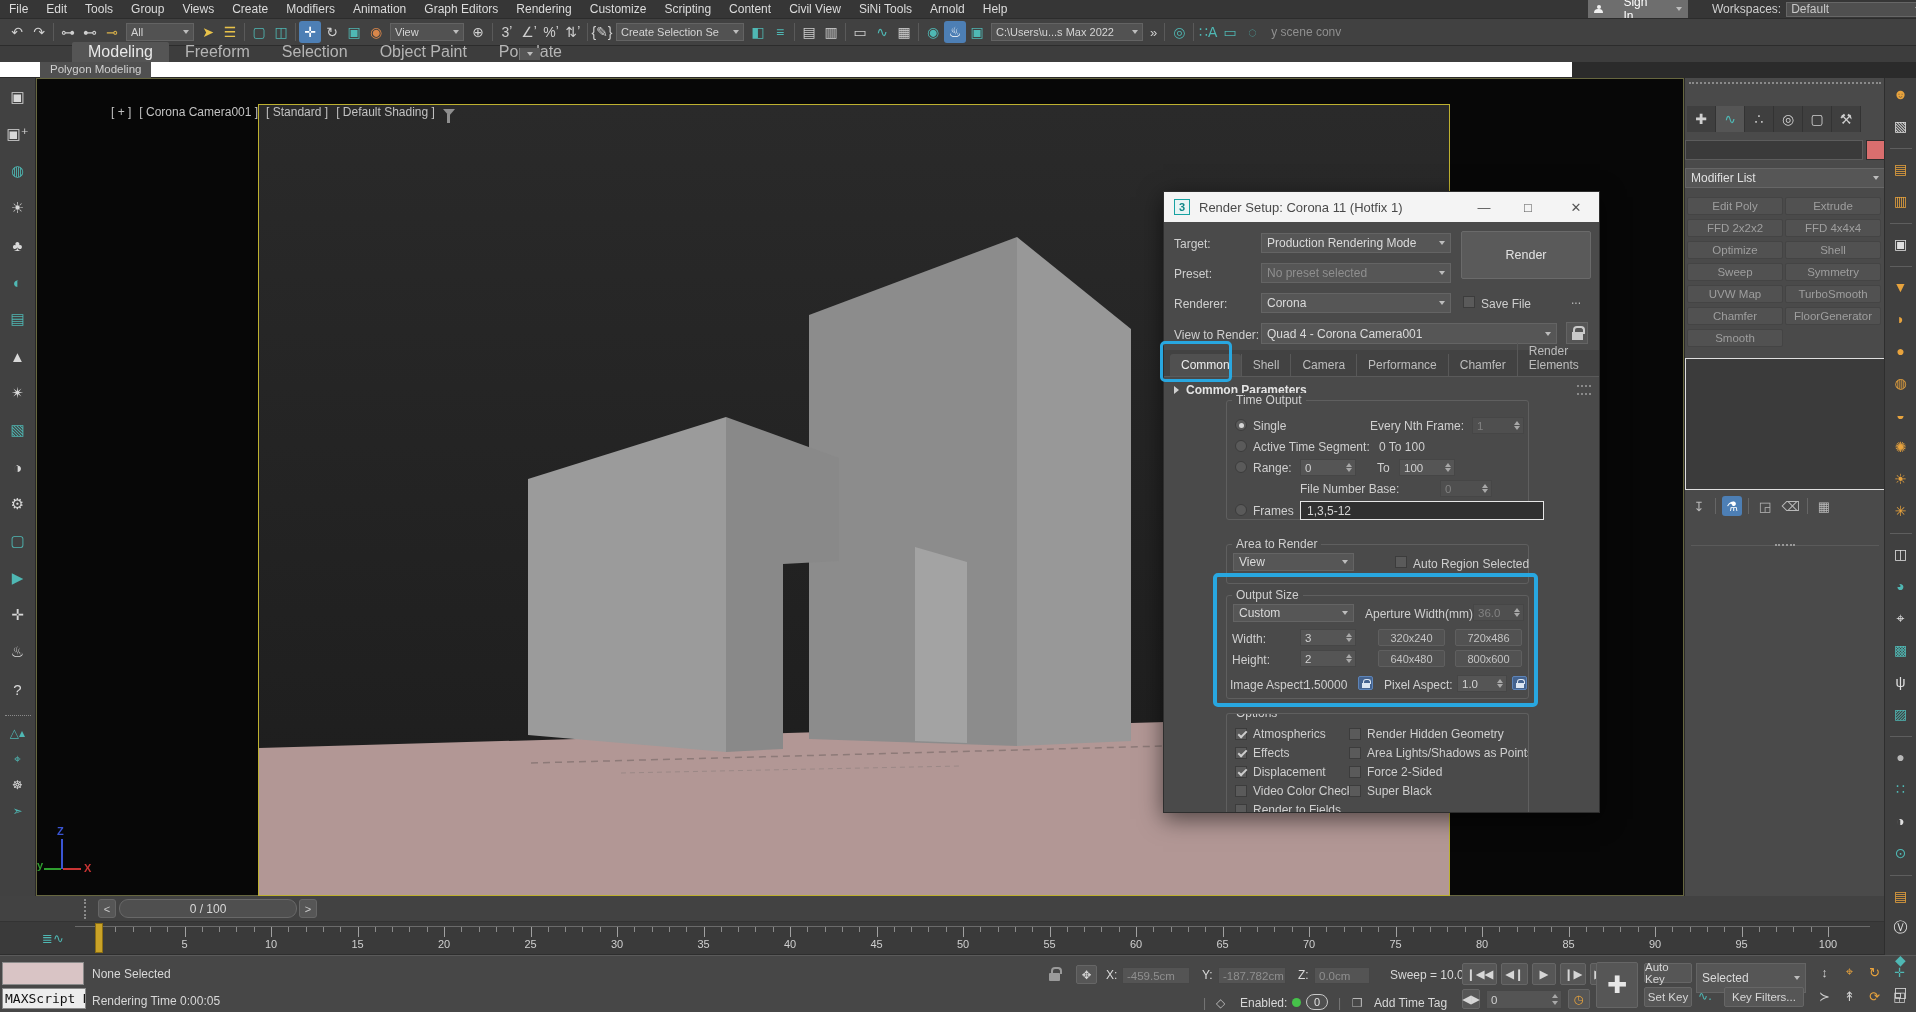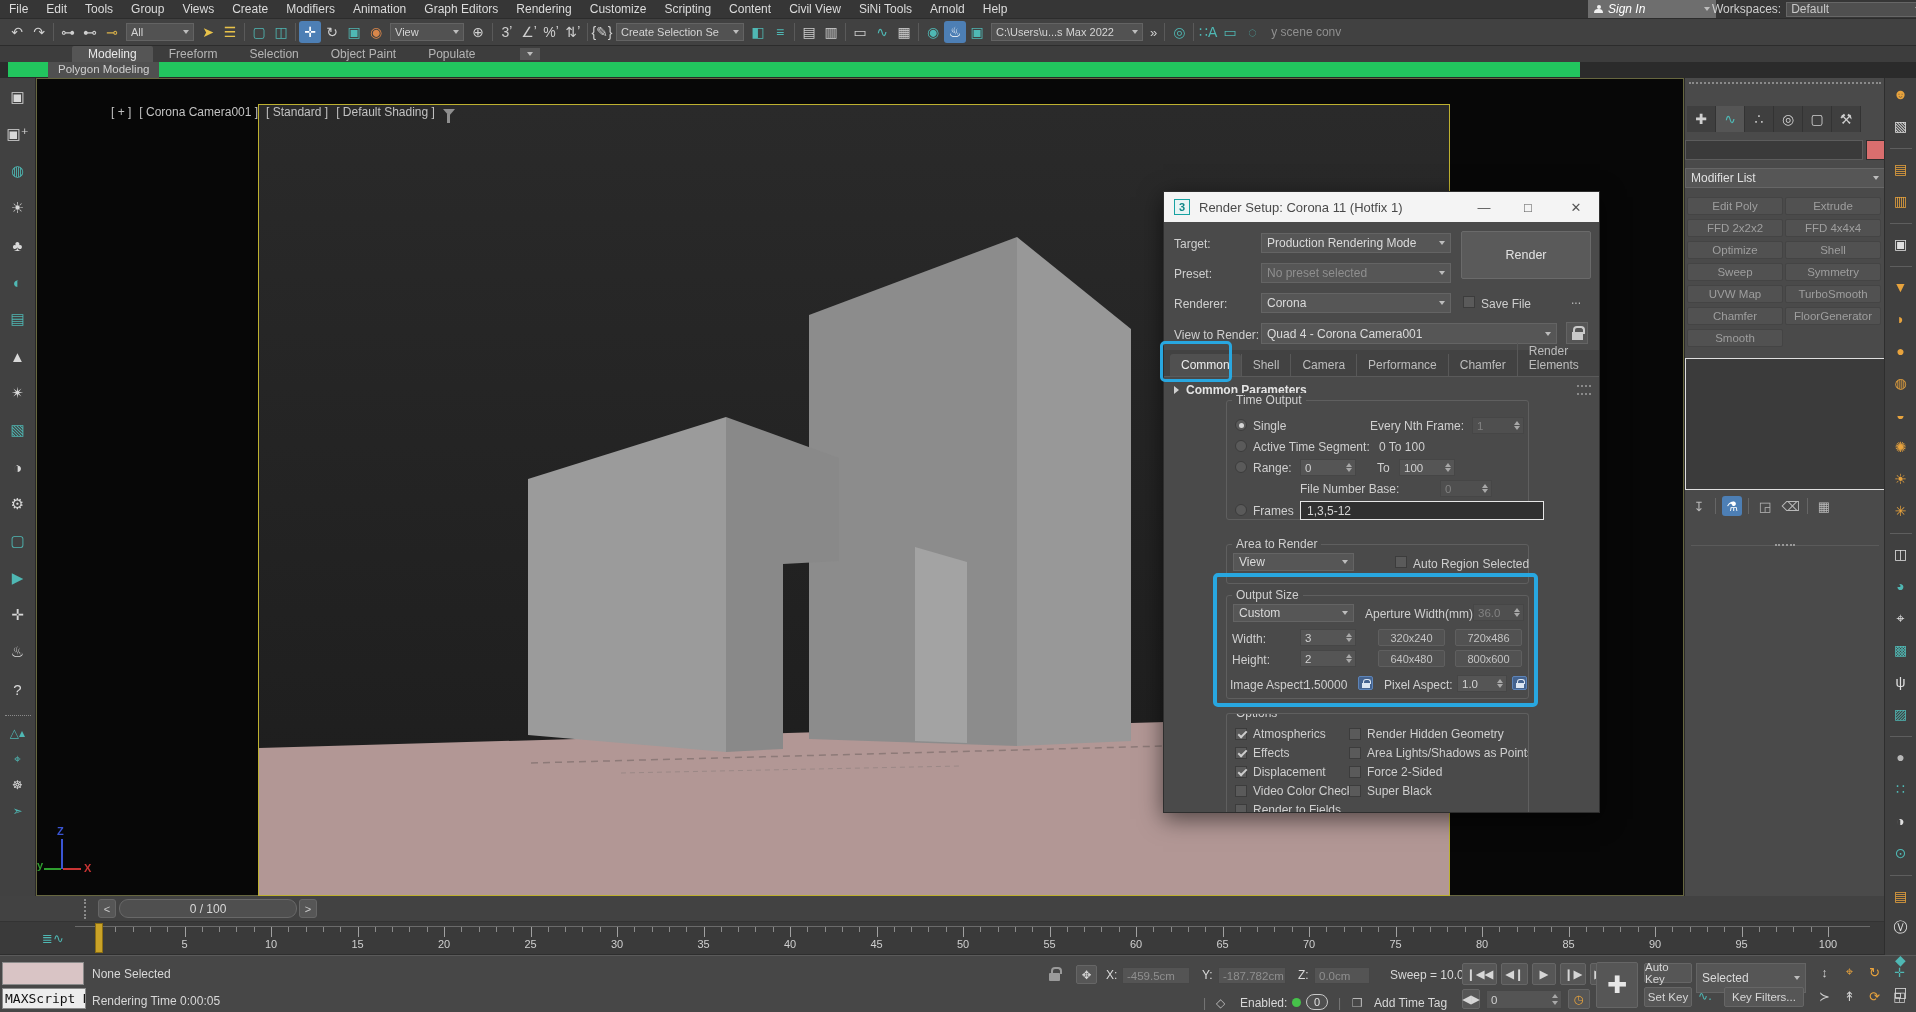--- a/index.html
+++ b/index.html
@@ -2,41 +2,41 @@
 <html><head>
 <meta charset="utf-8">
 <style>
   *{margin:0;padding:0;box-sizing:border-box;}
   html,body{width:1916px;height:1012px;overflow:hidden;background:#2b2b2b;
     font-family:"Liberation Sans","DejaVu Sans",sans-serif;font-size:12px;color:#d8d8d8;}
   .abs{position:absolute;}
   
   #menubar{left:0;top:0;width:1916px;height:18px;background:#363636;display:flex;align-items:center;z-index:5;}
   #menubar .mitem{padding:2px 9px;color:#dcdcdc;font-size:12px;cursor:default;}
-  #signin{position:absolute;left:1588px;top:0;width:128px;height:18px;background:#6e6e6e;display:flex;align-items:center;gap:5px;padding:0 6px;color:#fff;font-style:italic;}
+  #signin{position:absolute;left:1588px;top:0;width:100px;height:18px;background:#6e6e6e;display:flex;align-items:center;gap:22px;padding:0 6px;color:#fff;}
   #signin .car{margin-left:auto;}
   .person{width:9px;height:9px;position:relative;display:inline-block;}
   .person::before{content:"";position:absolute;left:2.5px;top:0;width:4px;height:4px;border-radius:50%;background:#f0f0f0;}
   .person::after{content:"";position:absolute;left:0;top:4.5px;width:9px;height:4px;border-radius:4px 4px 0 0;background:#f0f0f0;}
   #workspaces{position:absolute;left:1712px;top:0;height:18px;display:flex;align-items:center;gap:5px;color:#cfcfcf;}
   #workspaces .wval{width:140px;height:15px;background:#4f4f4f;border:1px solid #666;display:flex;align-items:center;justify-content:space-between;padding:0 4px;color:#c8c8c8;}
   .car{width:0;height:0;border-left:3.5px solid transparent;border-right:3.5px solid transparent;border-top:4px solid #bdbdbd;display:inline-block;}
   
   #toolbar{left:0;top:18px;width:1916px;height:28px;background:#414141;border-top:1px solid #2c2c2c;border-bottom:1px solid #2c2c2c;display:flex;align-items:center;padding-left:6px;z-index:5;}
   .tico{width:22px;height:22px;display:flex;align-items:center;justify-content:center;font-size:14px;color:#cfcfcf;border-radius:3px;flex:0 0 auto;}
   .tico.act{background:#4d7fb5;color:#fff;}
   .tsep{width:1px;height:18px;background:#5a5a5a;margin:0 3px;flex:0 0 auto;}
   .tdd{height:18px;background:#525252;border:1px solid #636363;display:flex;align-items:center;justify-content:space-between;padding:0 4px;margin:0 3px;color:#d4d4d4;flex:0 0 auto;font-size:11px;white-space:nowrap;overflow:hidden;}
   .chev{color:#cfcfcf;font-size:13px;margin:0 4px;flex:0 0 auto;}
   #tb-hint{color:#8f8f8f;margin-left:8px;white-space:nowrap;}
   
   #ribbontabs{left:0;top:46px;width:1916px;height:16px;background:#3d3d3d;display:flex;align-items:flex-end;padding-left:72px;z-index:5;}
-  .rtab{padding:1px 16px;color:#b5b5b5;font-size:12px;}
+  .rtab{padding:1px 16px;color:#b5b5b5;font-size:16px;}
   .rtab.active{background:#555;color:#e8e8e8;border-radius:2px 2px 0 0;}
-  #ribbonpanel{left:8px;top:62px;width:1572px;height:16px;background:#22c55e;border-bottom:1px solid #2a2a2a;z-index:5;}
+  #ribbonpanel{left:0;top:62px;width:1572px;height:16px;background:#ffffff;border-bottom:1px solid #2a2a2a;z-index:5;}
   #pm-chip{position:absolute;left:40px;top:0;height:16px;background:#505050;padding:1px 10px;color:#d0d0d0;font-size:11.5px;}
   .rdd{position:absolute;left:520px;top:48px;width:20px;height:12px;background:#555;display:flex;align-items:center;justify-content:center;z-index:6;}
   
   #leftstrip{left:0;top:78px;width:36px;height:877px;background:#414141;border-right:1px solid #2a2a2a;display:flex;flex-direction:column;align-items:center;padding-top:6px;z-index:4;}
   #leftstrip .lico{width:26px;height:26px;margin-bottom:11px;display:flex;align-items:center;justify-content:center;font-size:15px;color:#d8d8d8;flex:0 0 auto;}
   #leftstrip .lico.small{height:18px;font-size:12px;margin-bottom:8px;}
   #leftstrip .ldiv{width:26px;border-top:1px dotted #8a8a8a;margin:2px 0 8px 0;flex:0 0 auto;}
   
   #viewport{left:36px;top:78px;width:1648px;height:818px;background:#070707;border:1px solid #66663f;z-index:1;}
   #safeframe{position:absolute;left:221px;top:25px;width:1192px;height:792px;border:1px solid #bdb02f;}

